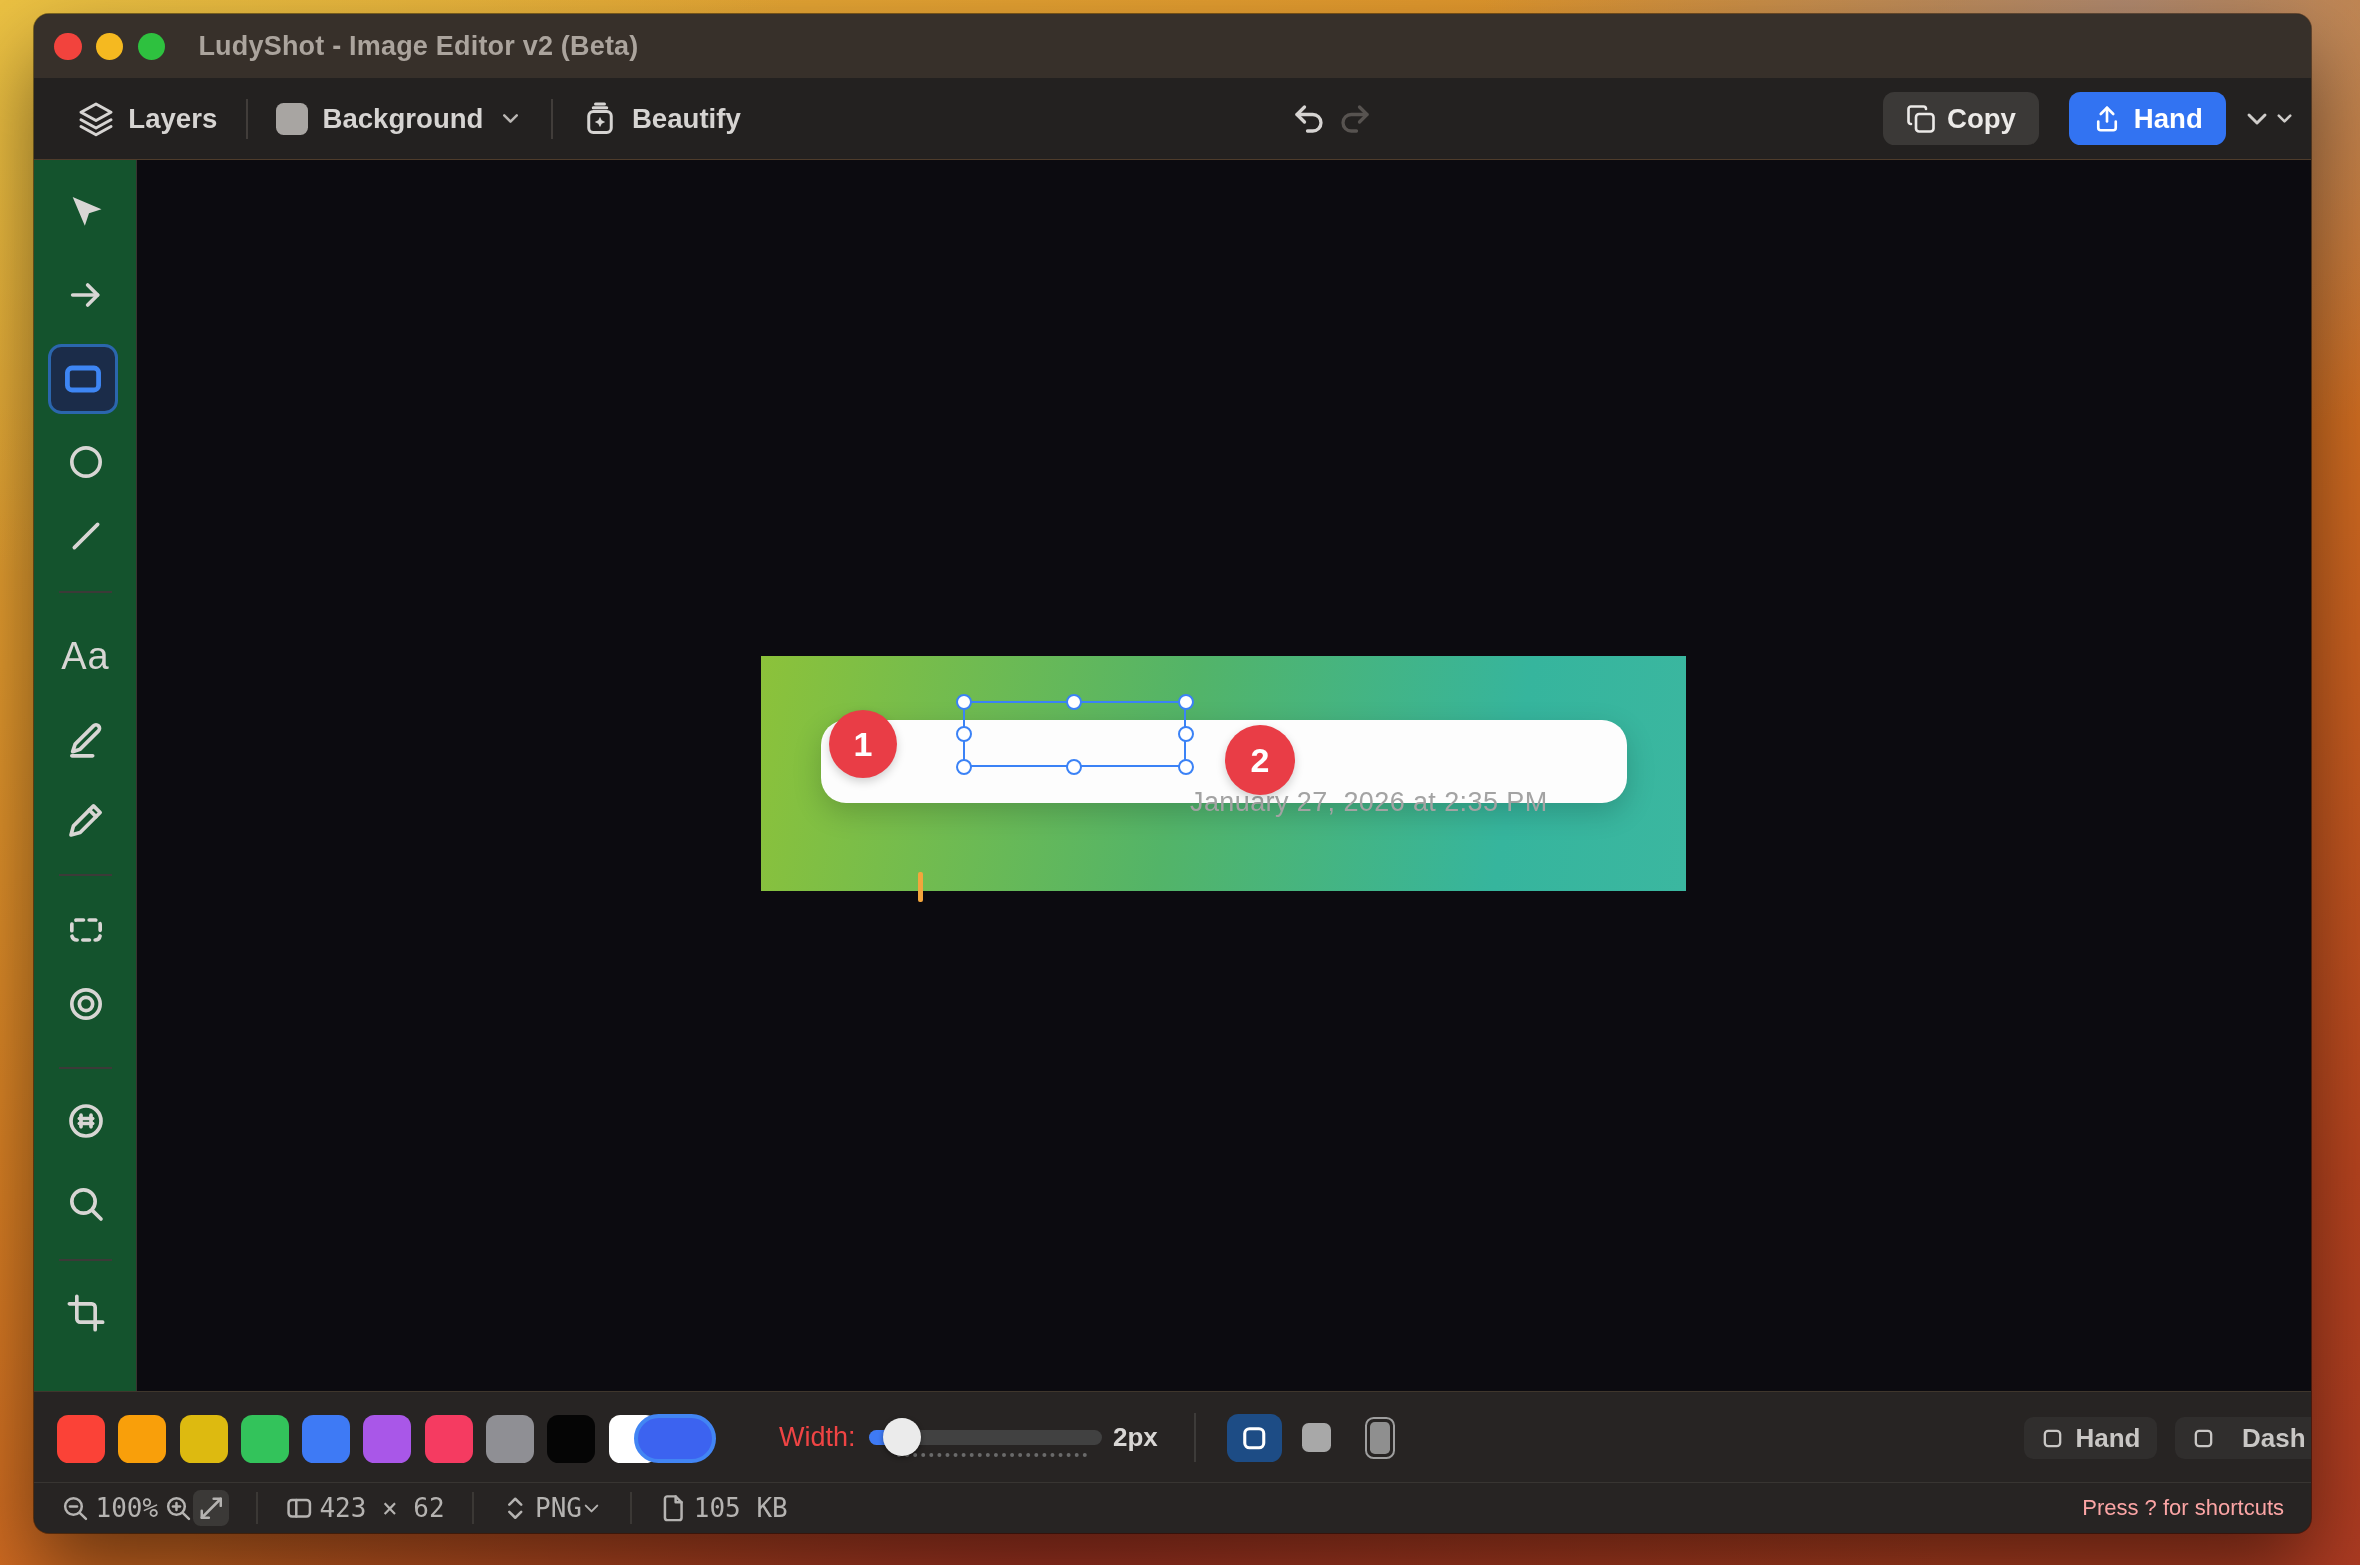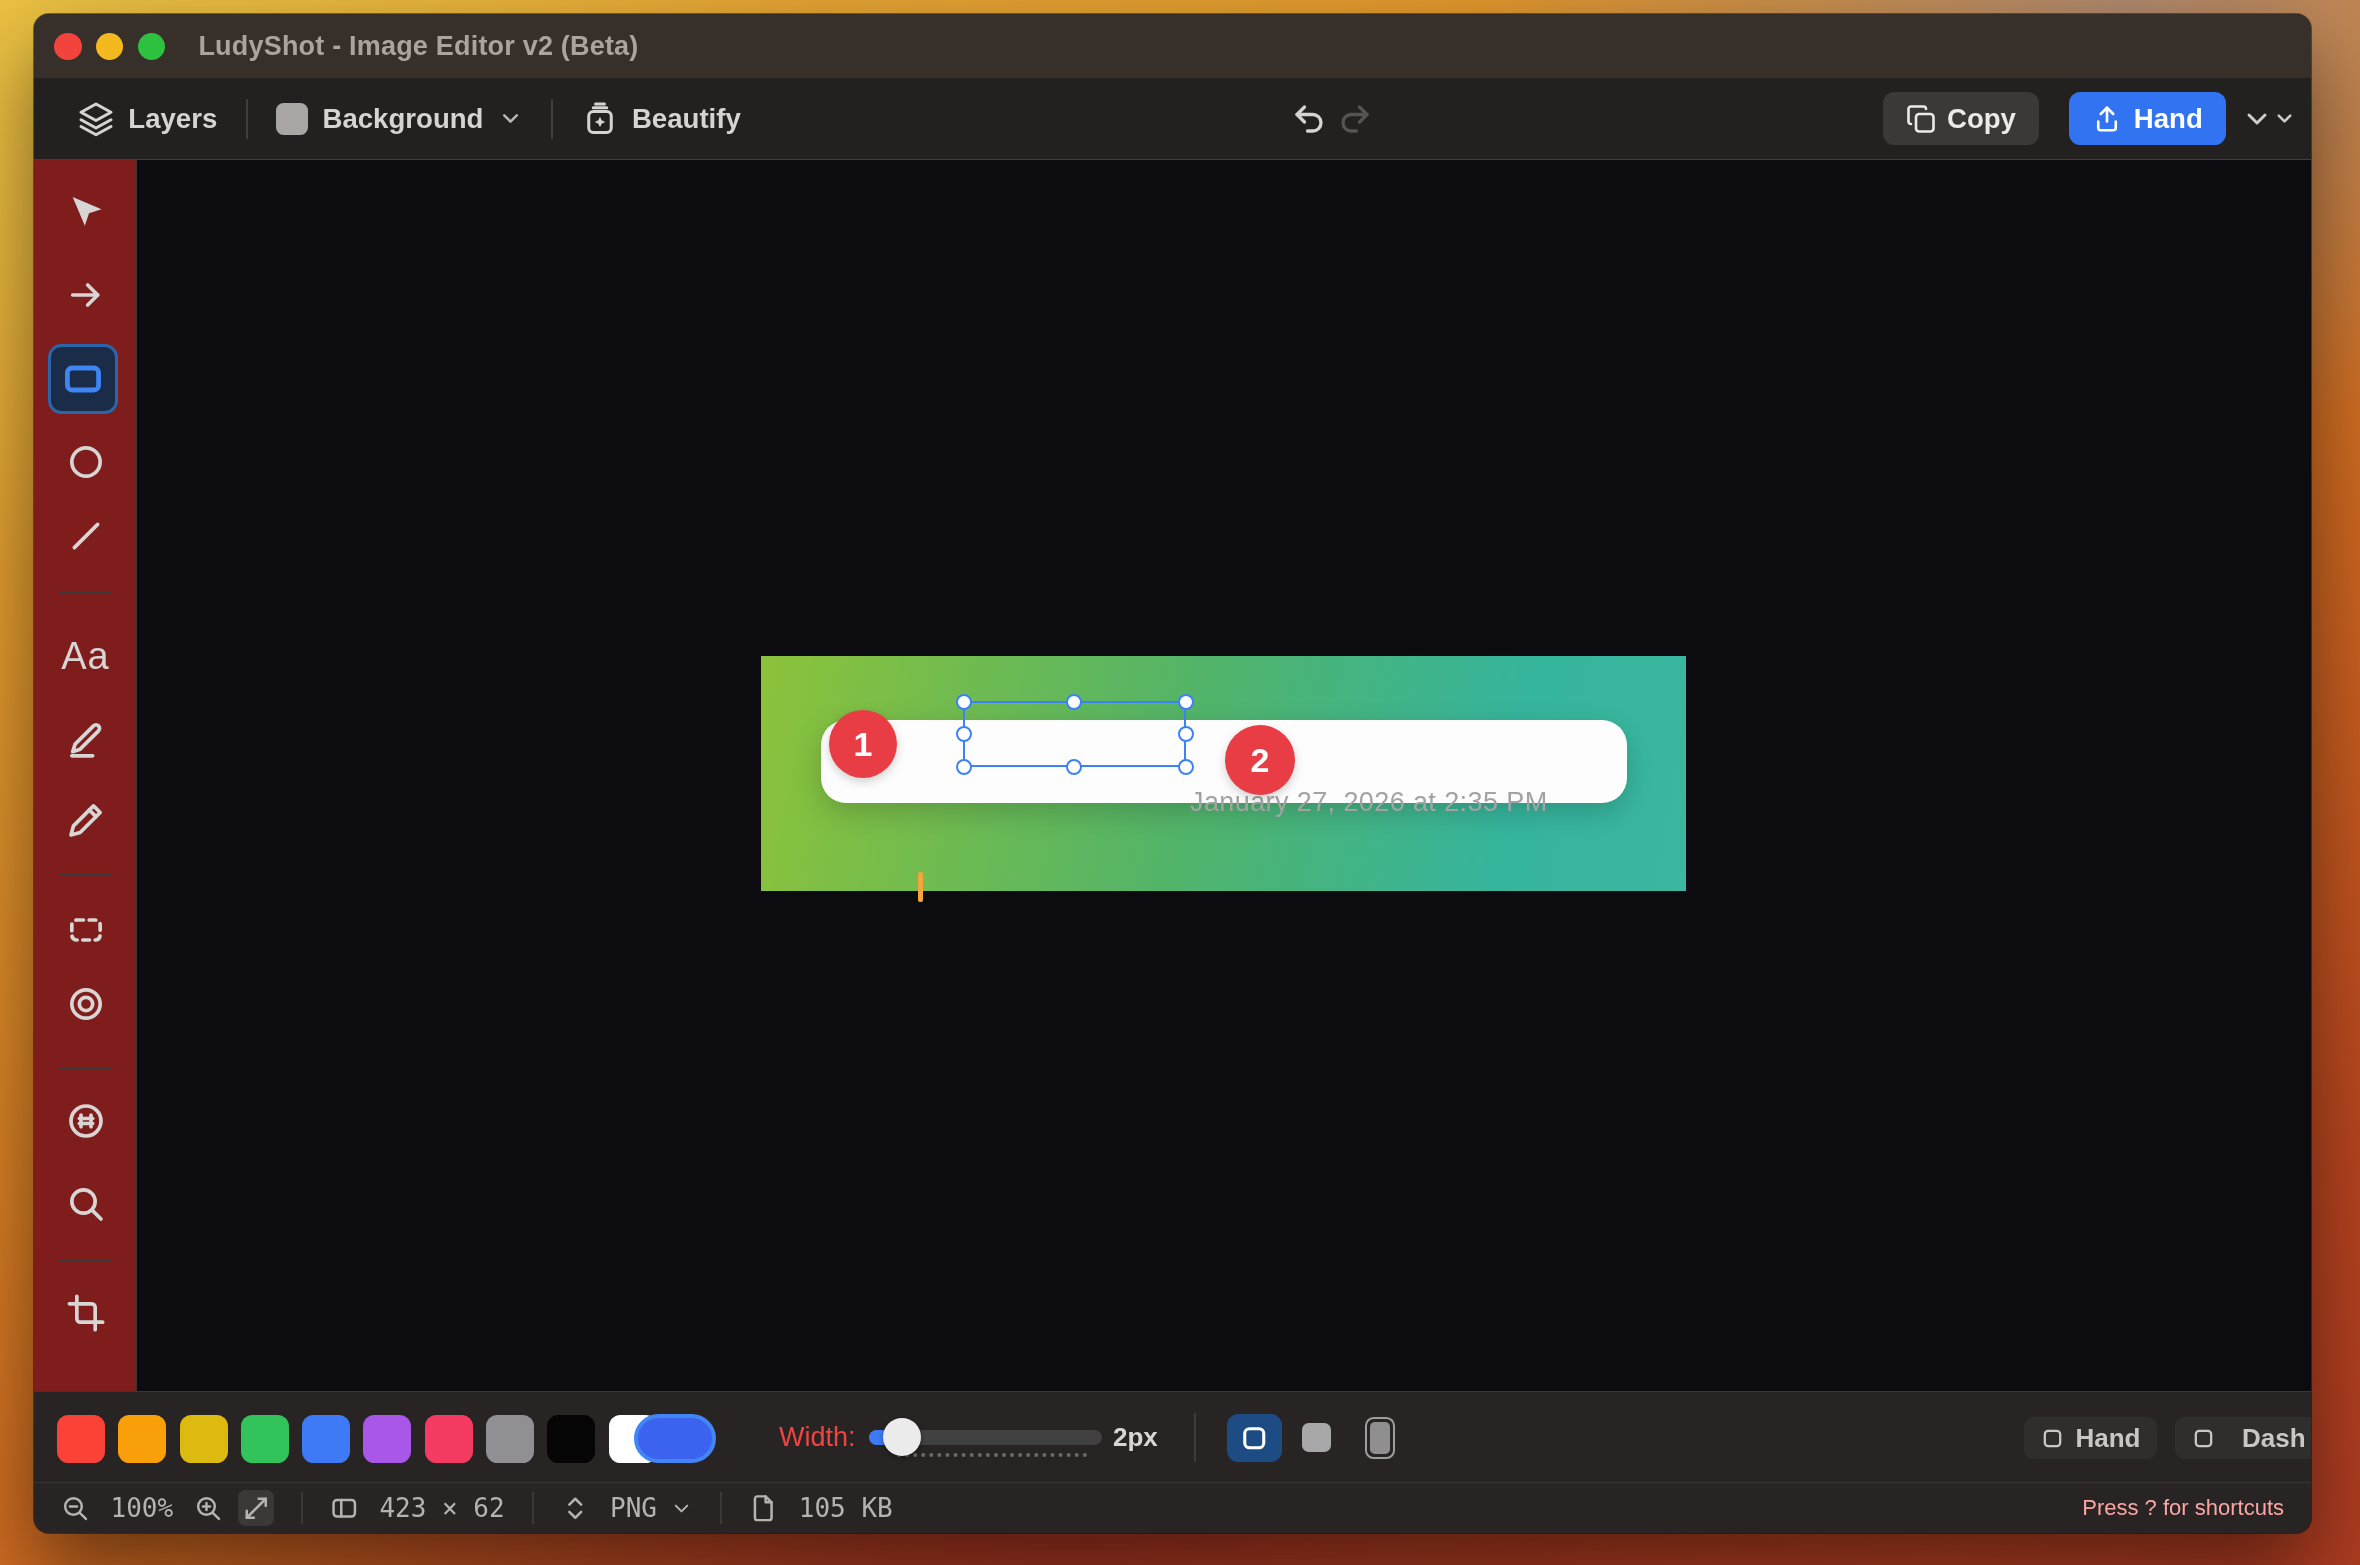--- a/index.html
+++ b/index.html
@@ -36,21 +36,21 @@
   .undo-icon { width:36px; height:36px; stroke:#d6d4d2; fill:none; stroke-width:2.2; stroke-linecap:round; stroke-linejoin:round; }
   .redo-icon { width:36px; height:36px; stroke:#575350; fill:none; stroke-width:2.2; stroke-linecap:round; stroke-linejoin:round; }
   .tb-right { position:absolute; right:15px; top:0; height:100%; display:flex; align-items:center; gap:9.5px; }
   .btn { height:53px; border-radius:11.4px; display:flex; align-items:center; gap:11.4px; padding:12px 23px; font-size:27.6px; font-weight:600; cursor:default; }
   .btn.copy { background:#3b3937; color:#eceae8; margin-right:21px; }
   .btn.save { background:#3273f2; color:#ffffff; }
   .btn svg { width:30px; height:30px; stroke:currentColor; fill:none; stroke-width:2.1; stroke-linecap:round; stroke-linejoin:round; }
   .dd-chevrons { display:flex; align-items:center; color:#cfcdca; margin-left:5.7px; }
   
   .main { flex:1 1 auto; display:flex; min-height:0; }
-  .sidebar { width:103px; background:#7f1d1d; border-right:1.9px solid #383430; position:relative; flex:0 0 auto; }
+  .sidebar { width:103px; background:#14532d; border-right:1.9px solid #383430; position:relative; flex:0 0 auto; }
   .tool { position:absolute; left:25px; width:53px; height:53px; display:flex; align-items:center; justify-content:center; color:#d8d6d4; }
   .tool svg { width:40px; height:40px; stroke:#d8d6d4; fill:none; stroke-width:2.2; stroke-linecap:round; stroke-linejoin:round; }
   .tool.selected { left:14.3px; width:70px; height:70px; background:#1b2c49; border:3.8px solid #2b66ad; border-radius:13.3px; }
   .tool.selected svg { width:44px; height:44px; stroke:#3e86f4; stroke-width:2.6; }
   .tool-text { font-size:38px; font-weight:500; color:#d8d6d4; letter-spacing:1px; }
   .side-div { position:absolute; left:25px; width:53px; height:1.9px; background:#3c3a38; }
   .canvas { flex:1 1 auto; background:#0c0b10; position:relative; overflow:hidden; }
   
   .shot { position:absolute; left:624px; top:496px; width:925px; height:235px;
           background:linear-gradient(100deg, #8cc23a 0%, #53b468 45%, #36b59d 80%, #3bb7a0 100%); }
@@ -86,21 +86,21 @@
   .style-fill { position:absolute; left:1268px; top:31px; width:28.5px; height:28.5px; border-radius:6.7px; background:#a8a8a8; }
   .style-fill-stroke { position:absolute; left:1331px; top:25px; width:30px; height:42px; border-radius:8.6px; border:2.9px solid #9e9e9e; padding:2.9px; }
   .style-fill-stroke .inner { width:100%; height:100%; border-radius:4.8px; background:#8f8f8f; }
   .toggle-btn { position:absolute; top:25px; height:42px; background:#302e2d; border-radius:9.5px; display:flex; align-items:center; gap:11.4px; padding:0 17px; color:#c9c7c5; font-size:26px; font-weight:600; }
   .toggle-btn svg { width:23px; height:23px; stroke:#c9c7c5; fill:none; stroke-width:2.4; }
   .toggle-hand { left:1990px; } .toggle-dash { left:2141px;gap:27px; }
   
   .statusbar { height:51px; background:#272423; border-top:1px solid #383532; display:flex; align-items:center; padding:0 27px; flex:0 0 auto;
                font-family:"DejaVu Sans Mono", monospace; font-size:26px; color:#b5b3b1; }
   .statusbar svg { width:28.5px; height:28.5px; stroke:#b5b3b1; fill:none; stroke-width:2.1; stroke-linecap:round; stroke-linejoin:round; }
-  .sb-group { display:flex; align-items:center; gap:21px; }
+  .sb-group { display:flex; align-items:center; gap:6px; }
   .sb-sep { width:1.9px; height:32px; background:#3b3835; margin:0 27px; }
   .fit-btn { background:#3b3937; border-radius:7.6px; padding:3.8px; display:flex; margin-left:-5.7px; }
   .sb-hint { margin-left:auto; font-family:"Liberation Sans", sans-serif; font-size:22px; color:#fca5a5; }
 </style>
 </head>
 <body>
 
 <div class="window">
 
   <div class="titlebar">

